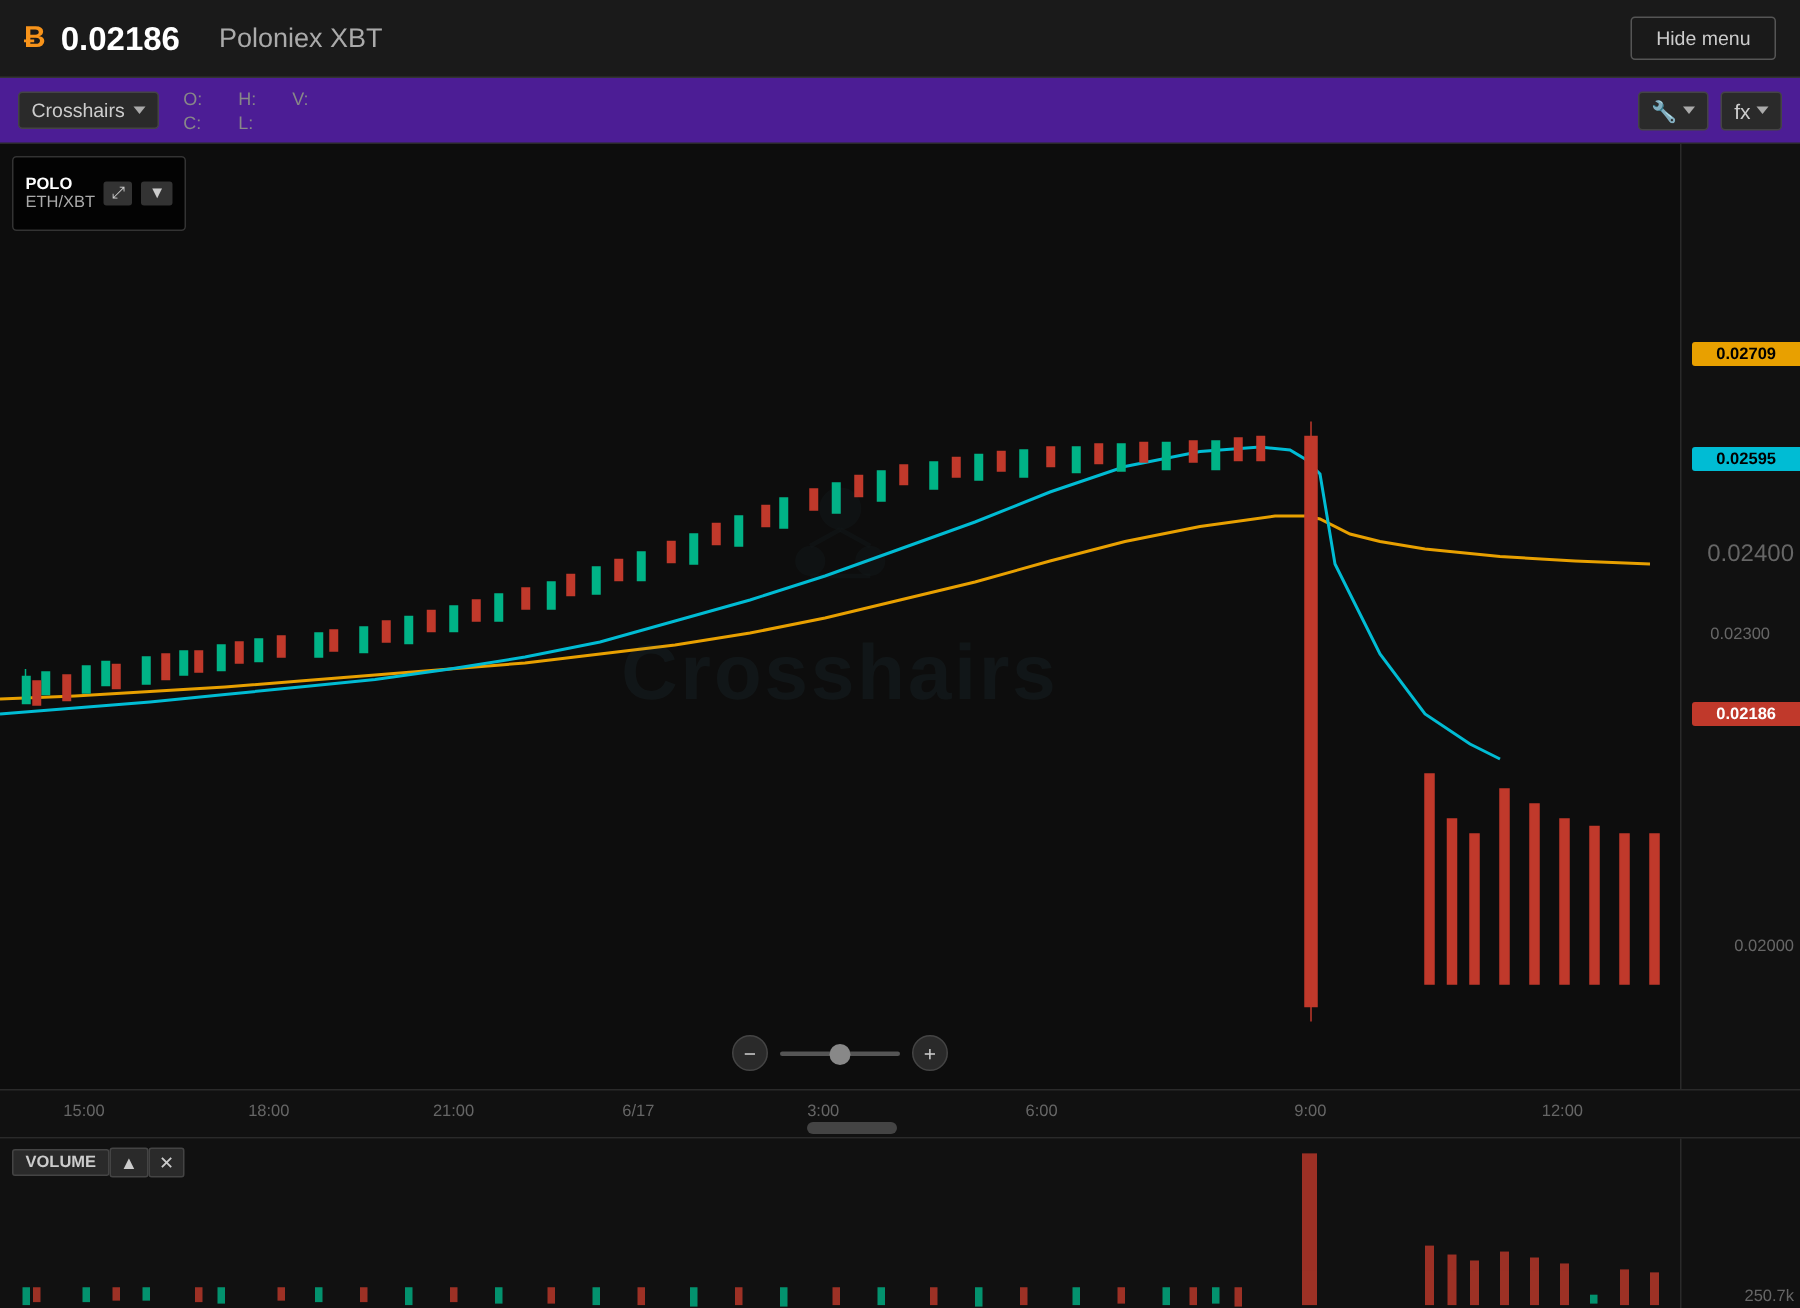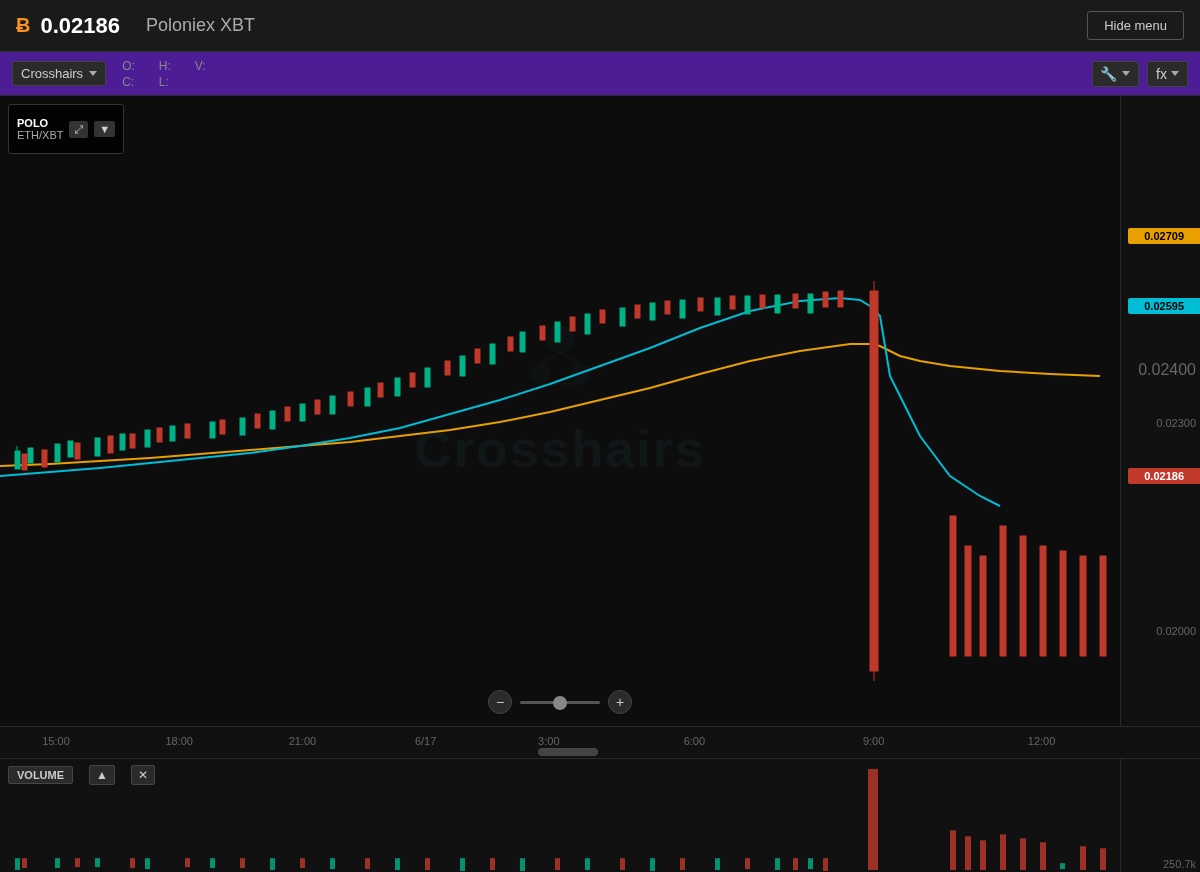--- a/index.html
+++ b/index.html
@@ -305,21 +305,21 @@
       width: 80px;
       border-left: 1px solid #2a2a2a;
       position: relative;
     }
     #volume-label-bar {
       position: absolute;
       top: 6px;
       left: 8px;
       display: flex;
       align-items: center;
-      gap: 16px;
+      gap: 0;
       z-index: 5;
     }
     #volume-label {
       background: #2a2a2a;
       border: 1px solid #444;
       padding: 2px 8px;
       font-size: 11px;
       font-weight: bold;
       color: #ccc;
       border-radius: 2px;
@@ -525,21 +525,21 @@
       <button class="zoom-btn">+</button>
     </div>
   </div>
 
   <div id="price-axis">
 
     <div class="price-label price-label-orange" style="top:21%">0.02709</div>
     <div class="price-label price-label-cyan" style="top:32%">0.02595</div>
     <div class="price-label price-label-red" style="top:59%">0.02186</div>
     <div style="position:absolute; top:42%; right:4px; color:#666; font-size:16px;">0.02400</div>
-    <div style="position:absolute; top:51%; right:4px; color:#666; font-size:11px;">0.02300</div>
+    <div style="position:absolute; top:51%; right:20px; color:#666; font-size:11px;">0.02300</div>
     <div style="position:absolute; top:84%; right:4px; color:#666; font-size:11px;">0.02000</div>
   </div>
 </div>
 
 <div id="time-axis">
   <div id="time-axis-chart">
 
     <div id="scrollbar-thumb" style="left:48%"></div>
   <div class="time-label" style="left: 5%;">15:00</div>
       <div class="time-label" style="left: 16%;">18:00</div>

